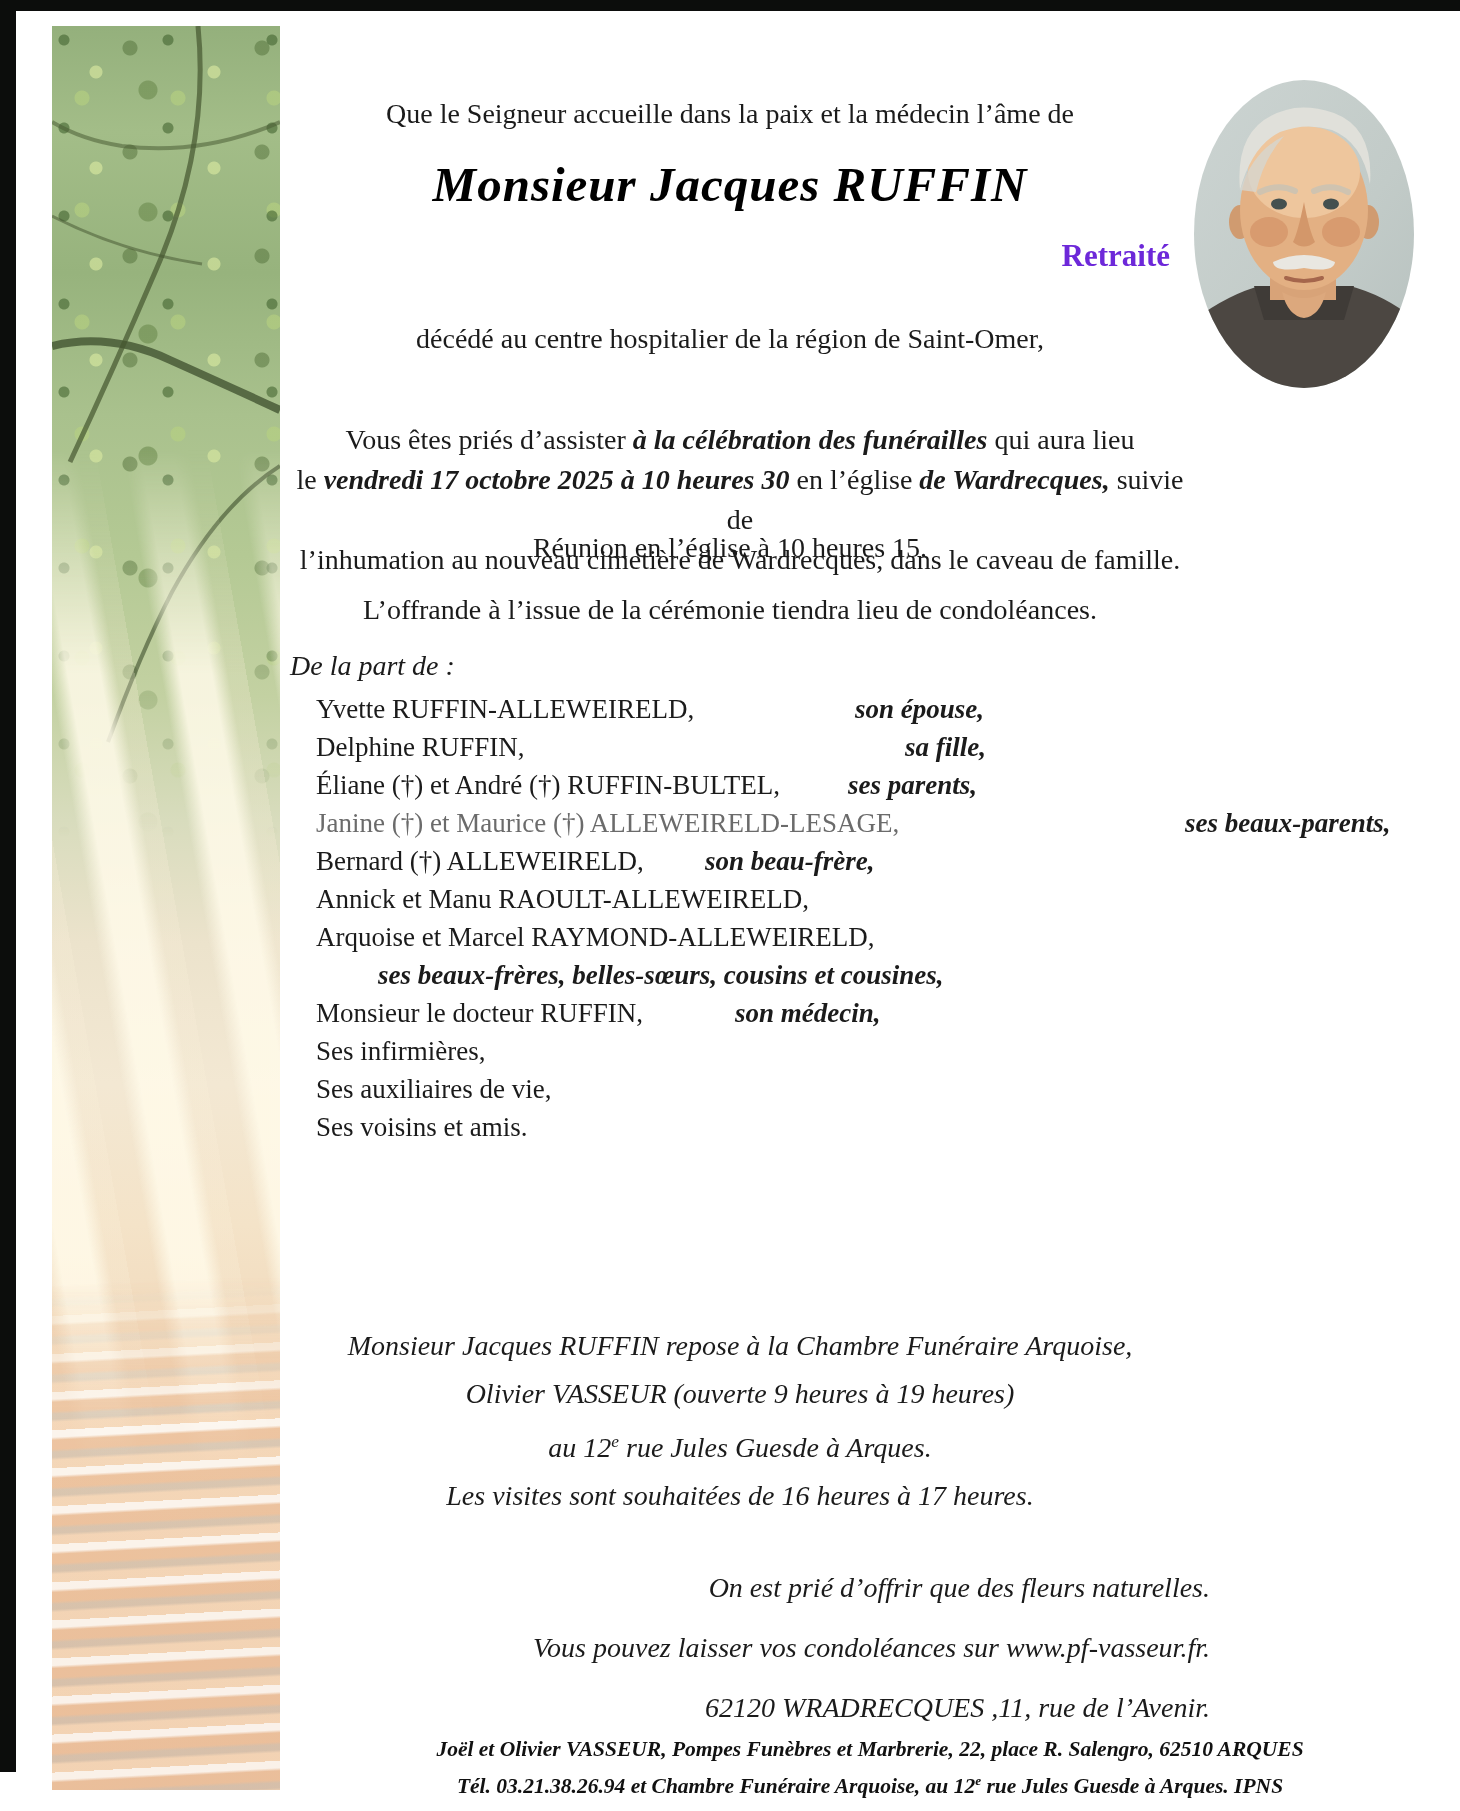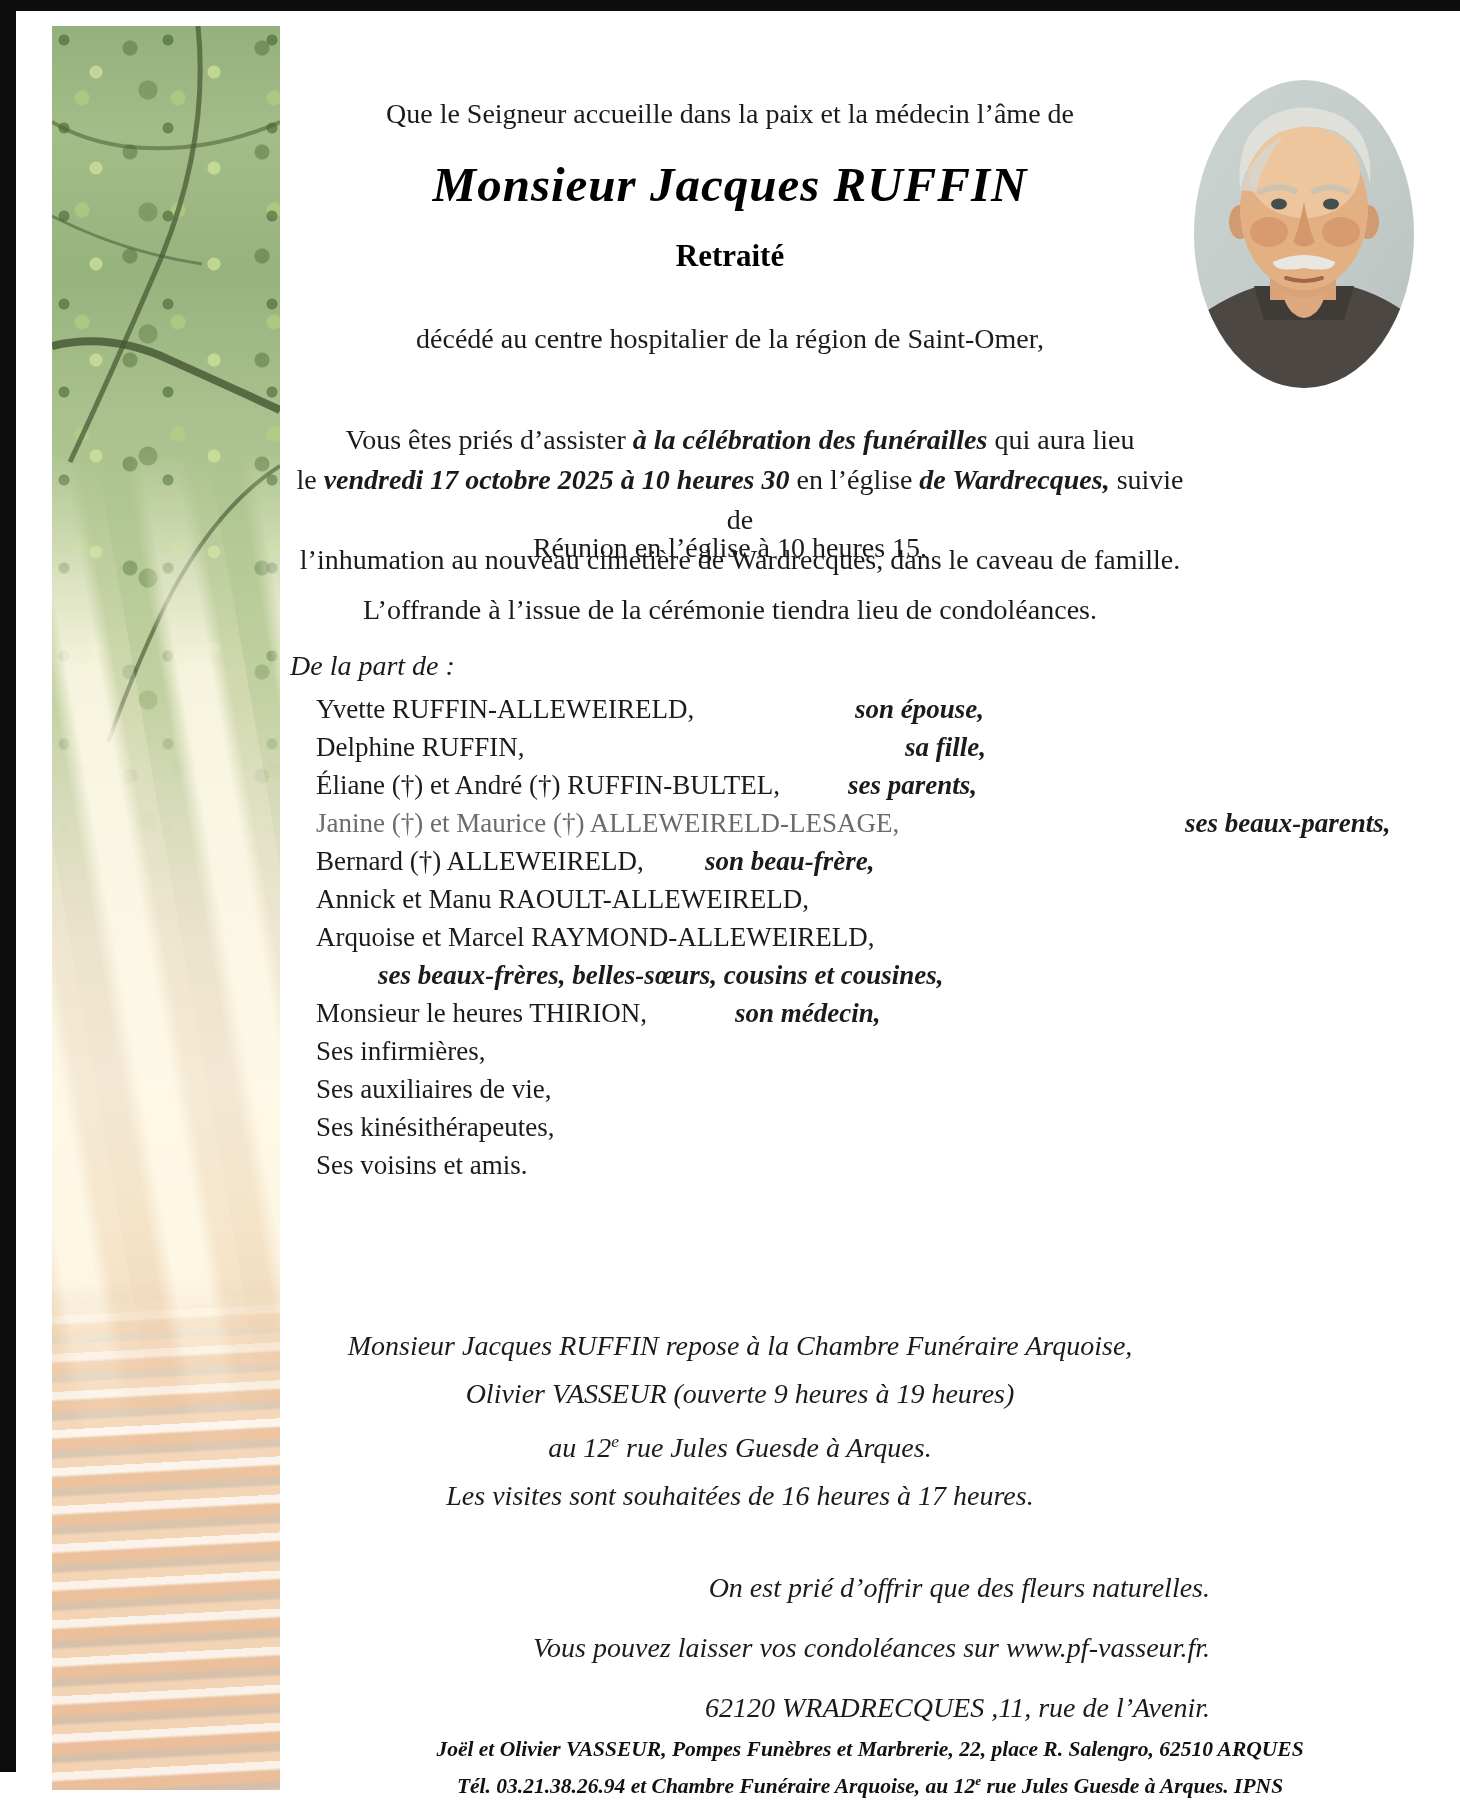--- a/index.html
+++ b/index.html
@@ -65,21 +65,21 @@
   .strip-branches { position:absolute; left:0; top:0; }
 
   
   .portrait { position:absolute; left:1194px; top:80px; width:220px; height:308px; }
 
   
   .content { position:absolute; left:290px; top:0; width:1160px; }
   .blk { position:absolute; left:0; width:880px; text-align:center; }
   .intro    { top:98px;  font-size:28px; }
   .title    { top:156px; font-size:49px; font-weight:bold; font-style:italic; color:#000; letter-spacing:1px; }
-  .subtitle { top:238px; font-size:31px; font-weight:bold; color:#000000; }
+  .subtitle { top:238px; font-size:31px; font-weight:bold; color:#6d28d9;text-align:right; }
   .death    { top:318px; font-size:28px; line-height:41px; }
   .funeral  { top:420px; font-size:28px; line-height:40px; width:900px; }
   .reunion  { top:532px; font-size:28px; }
   .offrande { top:594px; font-size:28px; }
   .bi { font-weight:bold; font-style:italic;margin-top:23px; }
 
   .family-heading { position:absolute; top:650px; left:0; font-size:28px; font-style:italic; }
   .family-list { position:absolute; top:690px; left:0; width:1160px; }
   .fam-row { position:relative; height:38px; font-size:27px; line-height:38px; white-space:nowrap; }
   .fam-row .nm  { padding-left:26px; }
@@ -183,24 +183,23 @@
 
     <div class="family-list">
       <div class="fam-row"><span class="nm">Yvette RUFFIN-ALLEWEIRELD,</span><span class="rel">son épouse,</span></div>
       <div class="fam-row"><span class="nm">Delphine RUFFIN,</span><span class="rel">sa fille,</span></div>
       <div class="fam-row"><span class="nm">Éliane (†) et André (†) RUFFIN-BULTEL,</span><span class="rel">ses parents,</span></div>
       <div class="fam-row"><span class="nm faded">Janine (†) et Maurice (†) ALLEWEIRELD-LESAGE,</span><span class="rel">ses beaux-parents,</span></div>
       <div class="fam-row"><span class="nm">Bernard (†) ALLEWEIRELD,</span><span class="rel">son beau-frère,</span></div>
       <div class="fam-row"><span class="nm">Annick et Manu RAOULT-ALLEWEIRELD,</span></div>
       <div class="fam-row"><span class="nm">Arquoise et Marcel RAYMOND-ALLEWEIRELD,</span></div>
       <div class="fam-row"><span class="rel">ses beaux-frères, belles-sœurs, cousins et cousines,</span></div>
-      <div class="fam-row"><span class="nm">Monsieur le heures THIRION,</span><span class="rel">son médecin,</span></div>
+      <div class="fam-row"><span class="nm">Monsieur le docteur RUFFIN,</span><span class="rel">son médecin,</span></div>
       <div class="fam-row"><span class="nm">Ses infirmières,</span></div>
       <div class="fam-row"><span class="nm">Ses auxiliaires de vie,</span></div>
-      <div class="fam-row"><span class="nm">Ses kinésithérapeutes,</span></div>
       <div class="fam-row"><span class="nm">Ses voisins et amis.</span></div>
     </div>
 
     <div class="repose">
       <span>Monsieur Jacques RUFFIN repose à la Chambre Funéraire Arquoise,</span><br>
       <span>Olivier VASSEUR (ouverte 9 heures à 19 heures)</span><br>
       <span>au 12</span><span class="sup">e</span><span> rue Jules Guesde à Arques.</span><br>
       <span>Les visites sont souhaitées de 16 heures à 17 heures.</span>
     </div>
 

